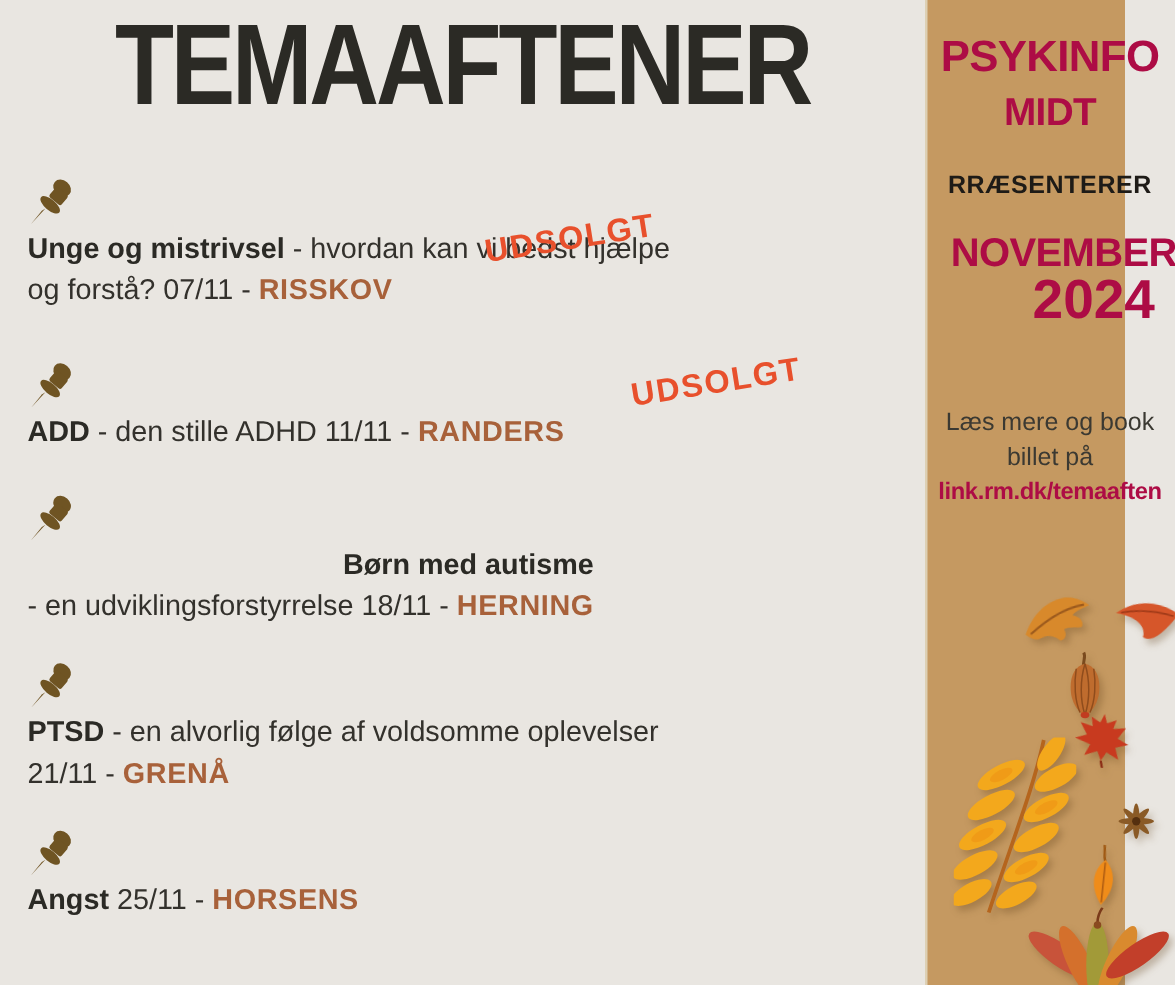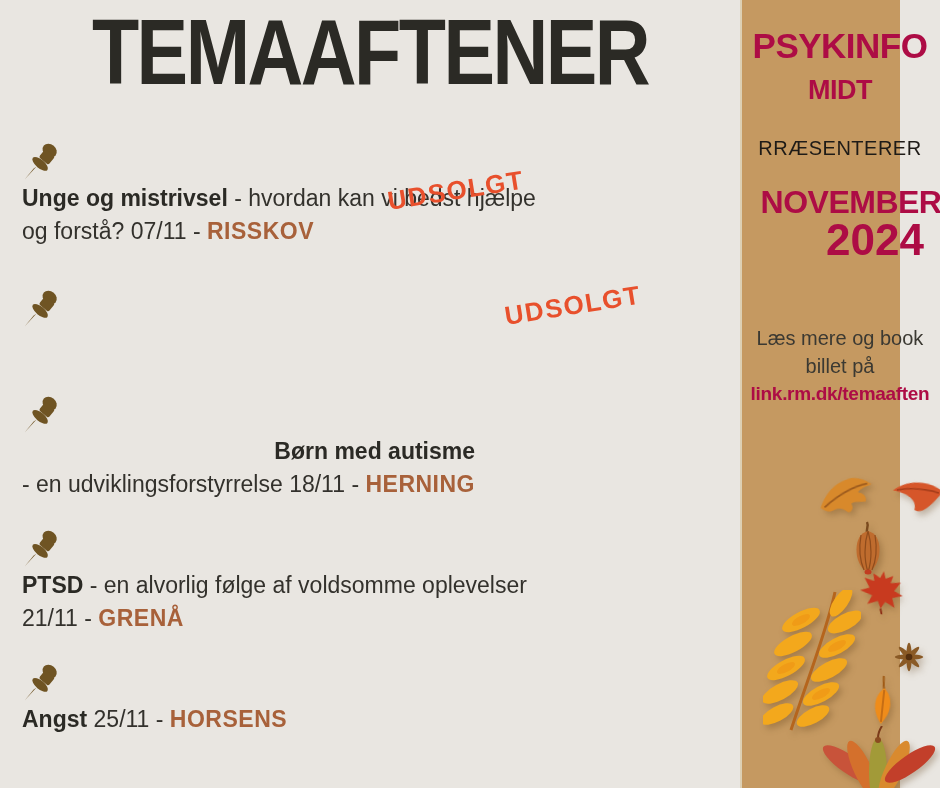--- a/index.html
+++ b/index.html
@@ -26,22 +26,22 @@
     position:absolute;font-size:26px;font-weight:bold;color:#e8502c;
     letter-spacing:1.5px;transform:rotate(-9deg);transform-origin:0 50%;white-space:nowrap;
   }
   .badge-1{left:388px;top:186px;}
   .badge-2{left:505px;top:301px;}
   
   .sidebar{position:absolute;left:740px;top:0;width:160px;height:788px;background:#c59961;}
   .sidebar::before{content:"";position:absolute;left:0;top:0;width:2px;height:100%;background:#ddd0b4;}
   .side-text{position:absolute;left:0;width:200px;text-align:center;}
   .brand1{top:24px;font-size:35px;line-height:44px;font-weight:bold;color:#ad0c45;letter-spacing:-.5px;}
-  .brand2{top:68px;font-size:27px;line-height:44px;font-weight:bold;color:#ad0c45;letter-spacing:-.5px;}
-  .presents{top:135px;font-size:20px;line-height:26px;font-weight:400;color:#1e1b17;letter-spacing:.5px;}
+  .brand2{top:68px;font-size:31px;line-height:44px;font-weight:bold;color:#ad0c45;letter-spacing:-.5px;}
+  .presents{top:135px;font-size:20px;line-height:26px;font-weight:700;color:#1e1b17;letter-spacing:.5px;}
   .month1{top:183px;font-size:32px;line-height:38px;font-weight:bold;color:#ad0c45;letter-spacing:-.5px;padding-left:11px;}
   .month2{top:221px;font-size:44px;line-height:38px;font-weight:bold;color:#ad0c45;margin-left:35px;}
   .cta1{top:325px;font-size:20px;line-height:26px;color:#3b3932;}
   .cta2{top:353px;font-size:20px;line-height:26px;color:#3b3932;}
   .booking-link{top:381px;font-size:19px;line-height:26px;font-weight:600;color:#ad0c45;letter-spacing:-.3px;cursor:pointer;}
   
   .decor{position:absolute;left:0;top:0;width:940px;height:788px;pointer-events:none;}
   .decor svg{position:absolute;filter:drop-shadow(3px 4px 3px rgba(96,64,24,.30));}
   .oak{left:815px;top:470px;width:62px;height:52px;transform:rotate(-8deg);}
   .frag{left:890px;top:478px;width:54px;height:40px;transform:rotate(8deg);}
@@ -83,20 +83,23 @@
       <span class="pin">
         <svg viewBox="0 0 44 44">
             <g fill="#6f5423">
           <ellipse cx="29" cy="11" rx="8" ry="6.5" transform="rotate(40 29 11)"></ellipse>
           <rect x="20" y="12" width="13" height="11" rx="2" transform="rotate(40 26 17)"></rect>
           <ellipse cx="19" cy="25" rx="10" ry="4.5" transform="rotate(40 19 25)"></ellipse>
           <path d="M15 28 L3 41 L12 30 Z"></path>
         </g>
           </svg>
       </span>
+      <div class="etext">
+        <div class="eline"><span class="seg-b">ADD</span><span class="seg-r"> - den stille ADHD 11/11 - </span><span class="seg-loc">RANDERS</span></div>
+      </div>
     </div>
     <span class="badge badge-2">UDSOLGT</span>
 
     <div class="event ev3">
       <span class="pin">
         <svg viewBox="0 0 44 44">
             <g fill="#6f5423">
           <ellipse cx="29" cy="11" rx="8" ry="6.5" transform="rotate(40 29 11)"></ellipse>
           <rect x="20" y="12" width="13" height="11" rx="2" transform="rotate(40 26 17)"></rect>
           <ellipse cx="19" cy="25" rx="10" ry="4.5" transform="rotate(40 19 25)"></ellipse>

